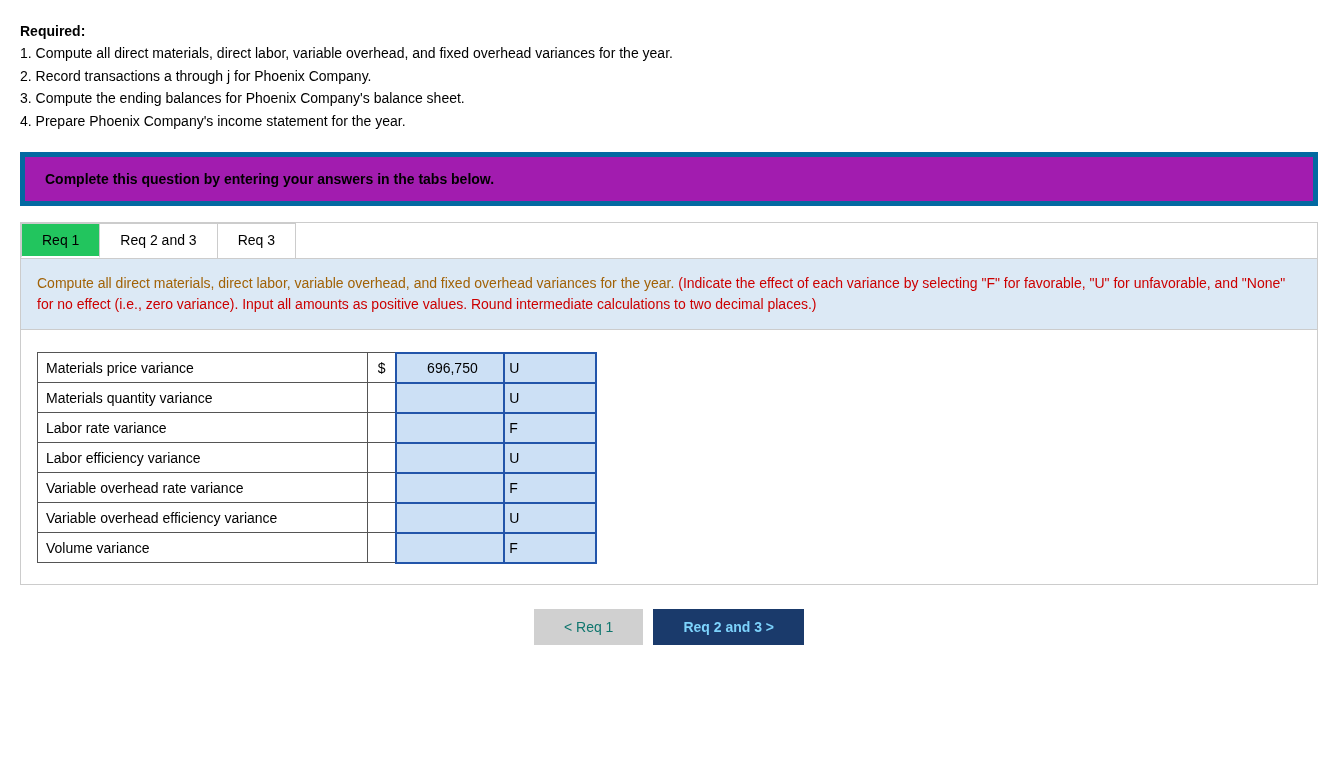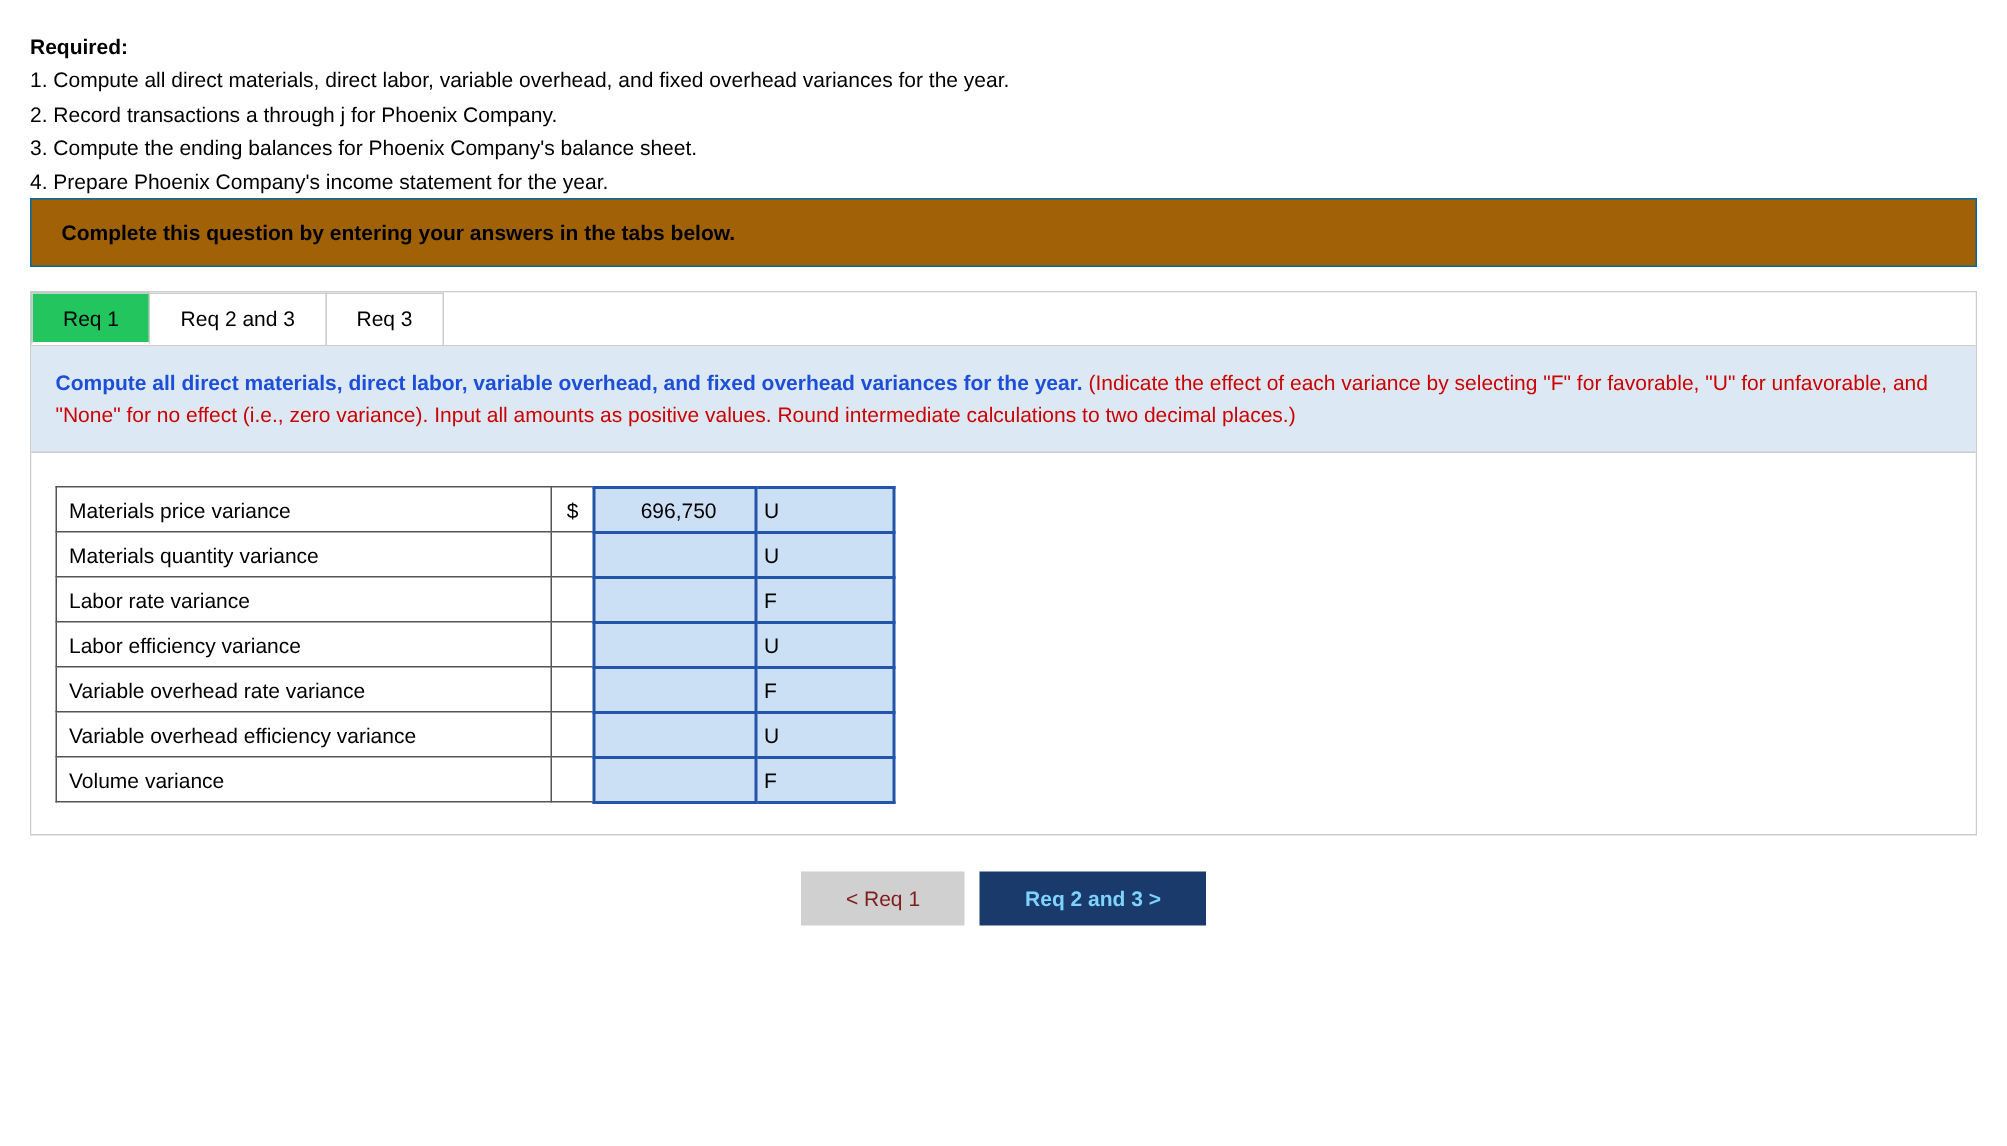--- a/index.html
+++ b/index.html
@@ -7,31 +7,32 @@
       font-family: Arial, sans-serif;
       font-size: 14px;
       background: #fff;
       color: #000;
       padding: 20px;
       width: 1338px;
       min-height: 764px;
     }
 
     .required-section {
+      margin-bottom: 20px;
     }
 
     .required-section p {
       line-height: 1.6;
     }
 
     .instruction-box {
-      background: #a16207;
+      background: #a21caf;
       padding: 14px 20px;
       margin-bottom: 0;
-      border: 1px solid #0369a1;
+      border: 5px solid #0369a1;
     }
 
     .instruction-box p {
       font-weight: bold;
       font-size: 14px;
     }
 
     .tabs-container {
       border: 1px solid #ccc;
       margin-top: 16px;
@@ -66,22 +67,21 @@
       background: #dce9f5;
       border-bottom: 1px solid #ccc;
     }
 
     .tab-content p {
       font-size: 14px;
       line-height: 1.5;
     }
 
     .tab-content .black-text {
-      color: #1d4ed8;
-      font-weight: bold;
+      color: #a16207;
     }
 
     .tab-content .red-text {
       color: #cc0000;
     }
 
     .variance-table {
       width: 560px;
       border-collapse: collapse;
       margin-top: 12px;
@@ -131,21 +131,21 @@
 
     .nav-btn {
       padding: 10px 30px;
       font-size: 14px;
       cursor: pointer;
       border: none;
     }
 
     .nav-btn.prev {
       background: #d0d0d0;
-      color: #7f1d1d;
+      color: #0f766e;
     }
 
     .nav-btn.next {
       background: #1a3a6b;
       color: #7dd3fc;
       font-weight: bold;
     }
 
     .amount-cell input {
       background: transparent;

